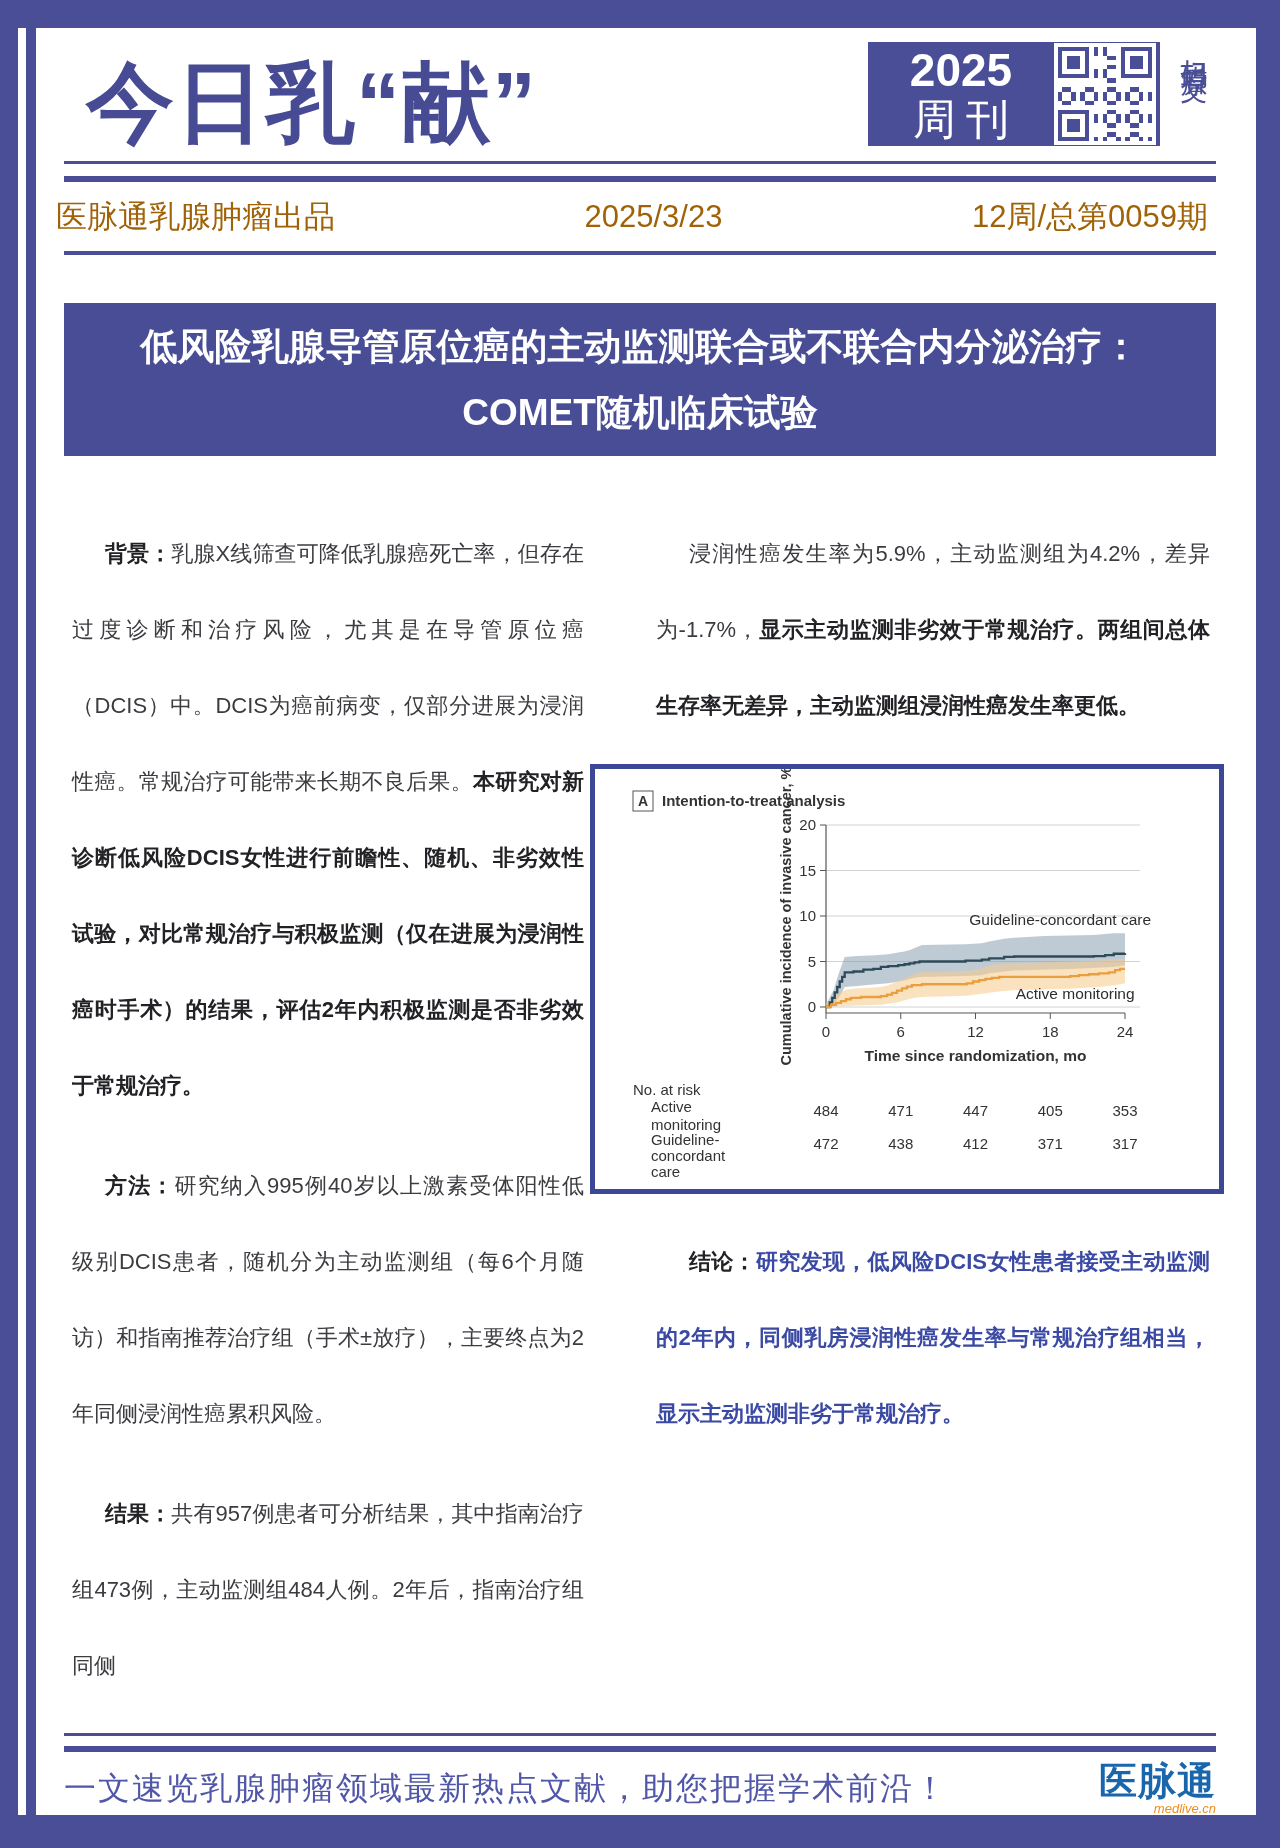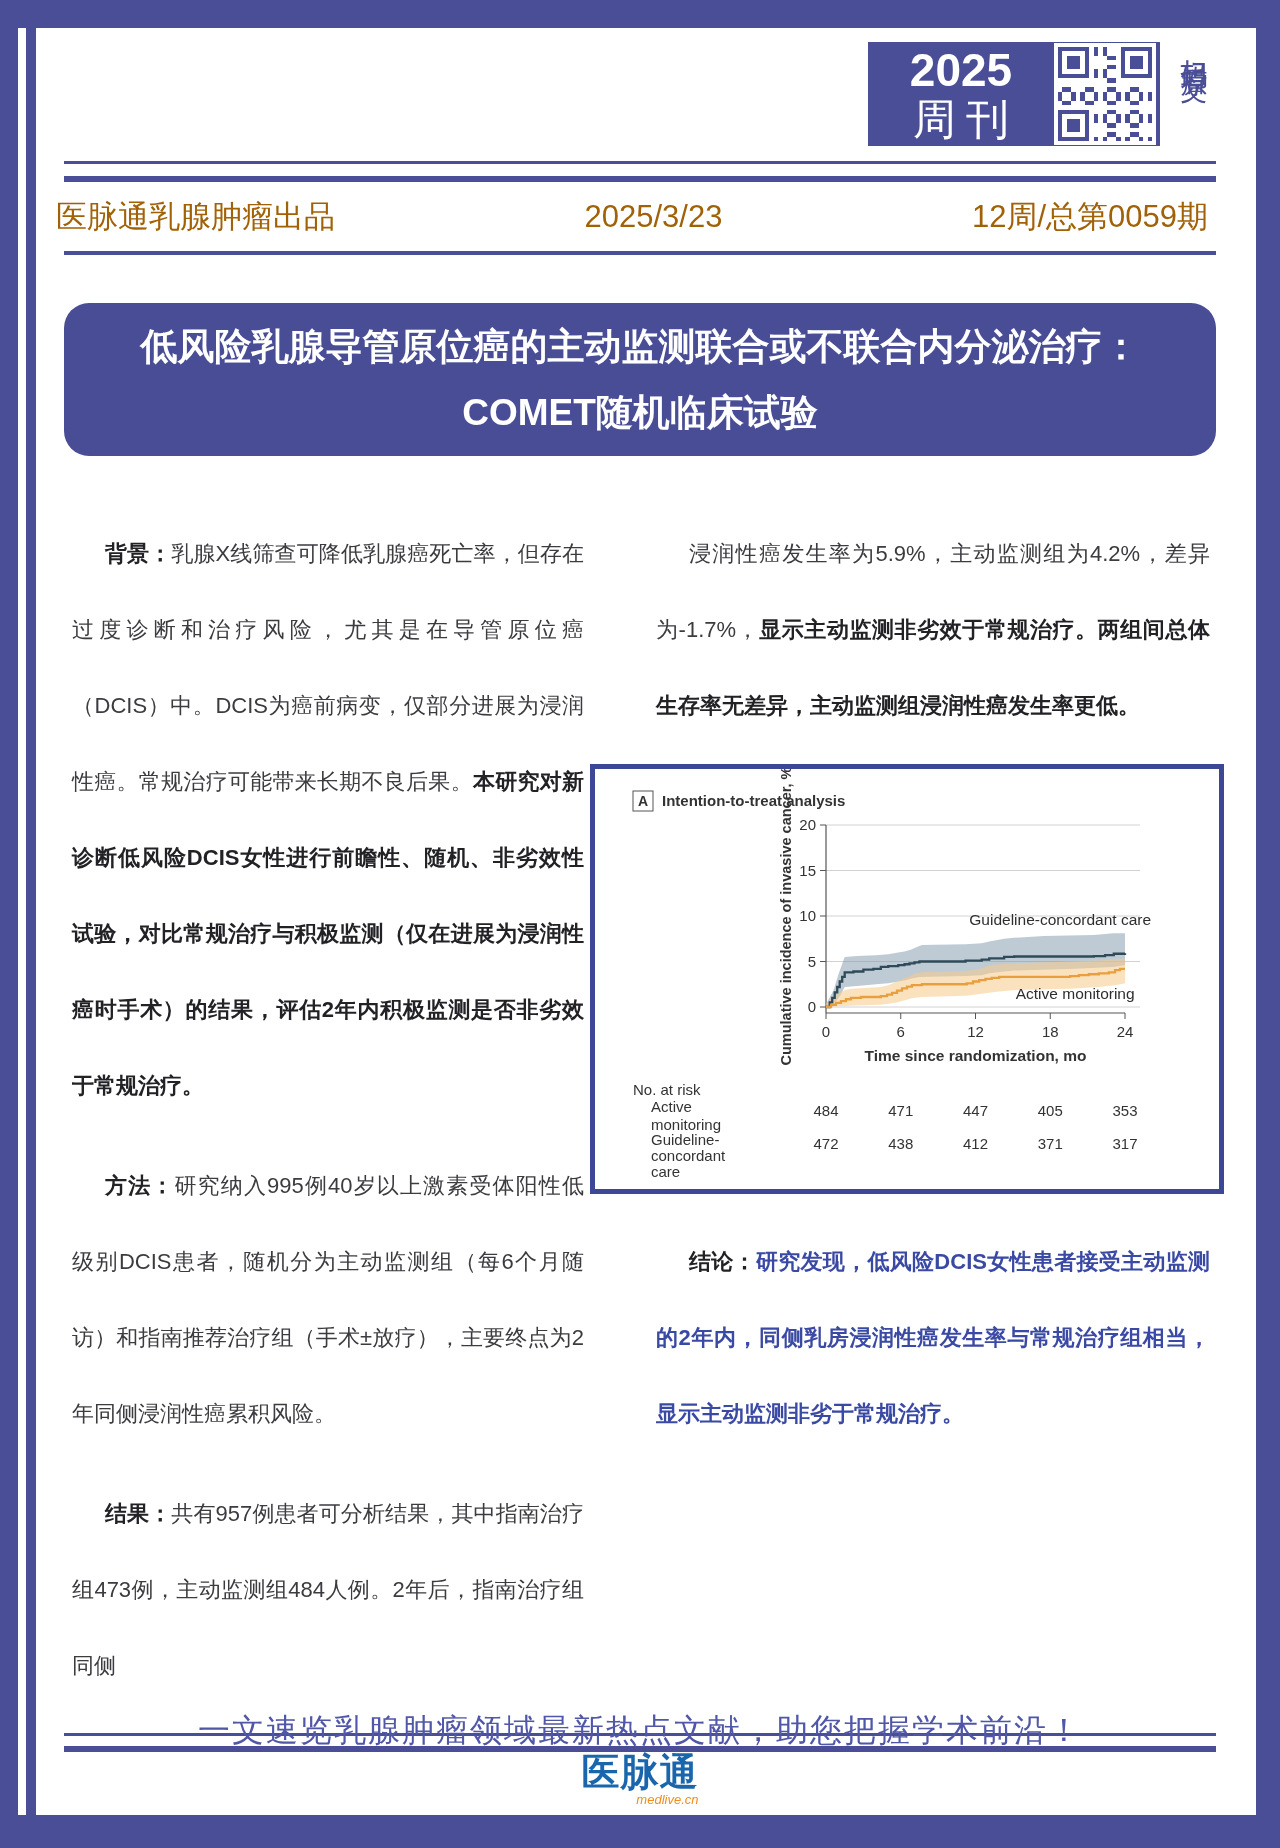--- a/index.html
+++ b/index.html
@@ -31,59 +31,60 @@
   .rule-b{top:176px;height:6px;}
   .rule-c{top:251px;height:4px;}
   .rule-d{top:1733px;height:3px;}
   .rule-e{top:1746px;height:6px;}
   .info-row{position:absolute;left:56px;top:196px;width:1152px;display:flex;
             justify-content:space-between;align-items:center;font-size:31px;color:#a16207;}
 
   
   .banner{position:absolute;left:64px;top:303px;width:1152px;height:153px;background:#484d95;
           color:#ffffff;text-align:center;font-weight:700;font-size:37px;line-height:66px;
-          display:flex;flex-direction:column;justify-content:center;border-radius:25px;}
+          display:flex;flex-direction:column;justify-content:center;}
 
   
   .col{position:absolute;top:508px;}
   .col-left{left:64px;width:528px;}
   .col-right{left:648px;width:570px;}
   .para{font-size:22px;line-height:76px;text-align:justify;text-indent:33px;color:#3b3b40;
         margin:8px;}
   .para+.para{margin-top:24px;}
   .seg-label{font-weight:700;color:#222226;}
   .seg-b{font-weight:700;color:#222226;}
   .seg-u{font-weight:700;color:#3a49a3;
          text-decoration-thickness:3px;text-underline-offset:11px;}
   .para-conclusion{margin-top:30px;}
 
   
   .chart-box{margin:20px 0 0 -58px;width:634px;height:430px;border:5px solid #3c4795;
              background:#ffffff;box-sizing:border-box;position:relative;}
   .chart-box svg{position:absolute;left:0;top:0;}
 
   
-  .footer-row{position:absolute;left:64px;top:1709px;width:1152px;display:flex;
-              justify-content:space-between;align-items:center;flex-direction:column;}
+  .footer-row{position:absolute;left:64px;top:1762px;width:1152px;display:flex;
+              justify-content:space-between;align-items:center;}
   .tagline{font-size:32px;color:#5157a8;letter-spacing:2px;}
   .medlive{text-align:right;line-height:1;}
   .medlive-main{font-size:38px;font-weight:700;color:#1a66ad;letter-spacing:1px;}
   .medlive-sub{font-size:13px;color:#ef8d1f;font-style:italic;margin-top:2px;}
 </style>
 </head>
 <body>
 
 <div class="page">
 
   <div class="frame frame-top"></div>
   <div class="frame frame-left"></div>
   <div class="frame frame-left-inner"></div>
   <div class="frame frame-right"></div>
   <div class="frame frame-bottom"></div>
 
+  <div class="logo">今日乳“献”</div>
 
   <div class="badge">
     <div class="badge-text">
       <div class="badge-year">2025</div>
       <div class="badge-type">周刊</div>
     </div>
     <div class="badge-qr">
       <svg id="qr-svg" width="94" height="94" viewBox="0 0 21 21" shape-rendering="crispEdges">
           <rect x="8" y="0" width="1" height="1" fill="#4a4e96"></rect>
           <rect x="10" y="0" width="1" height="1" fill="#4a4e96"></rect>

